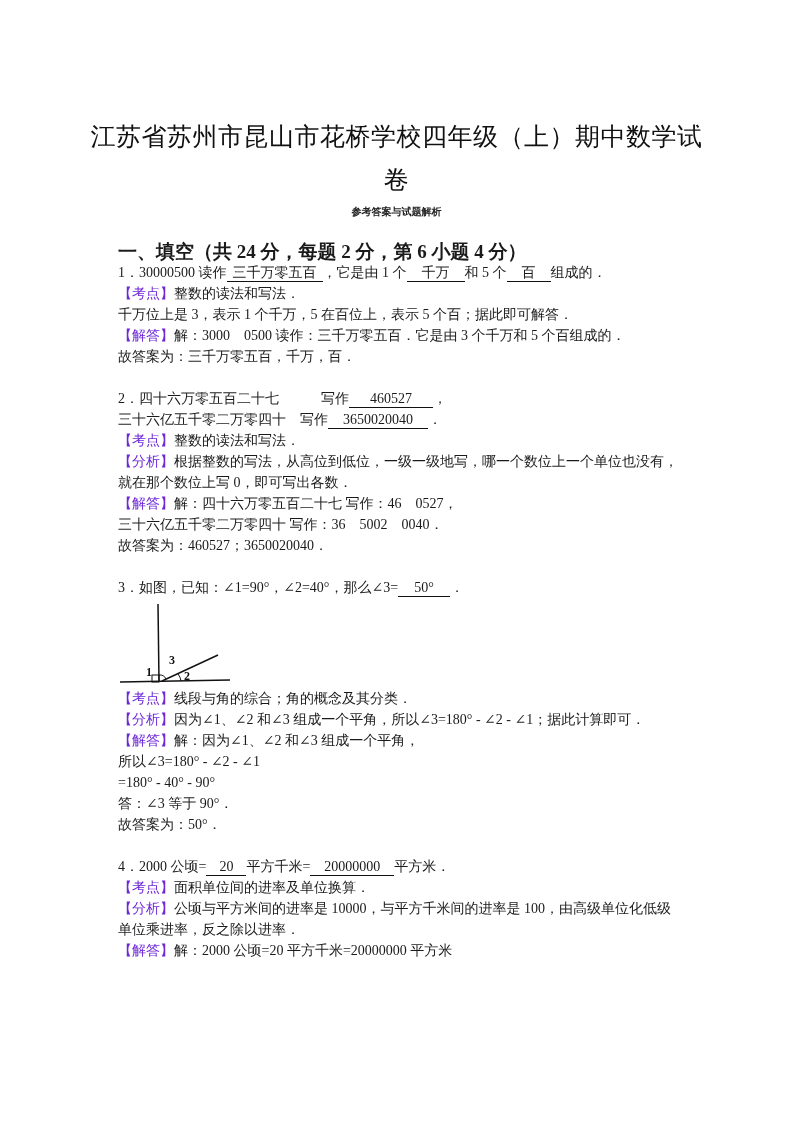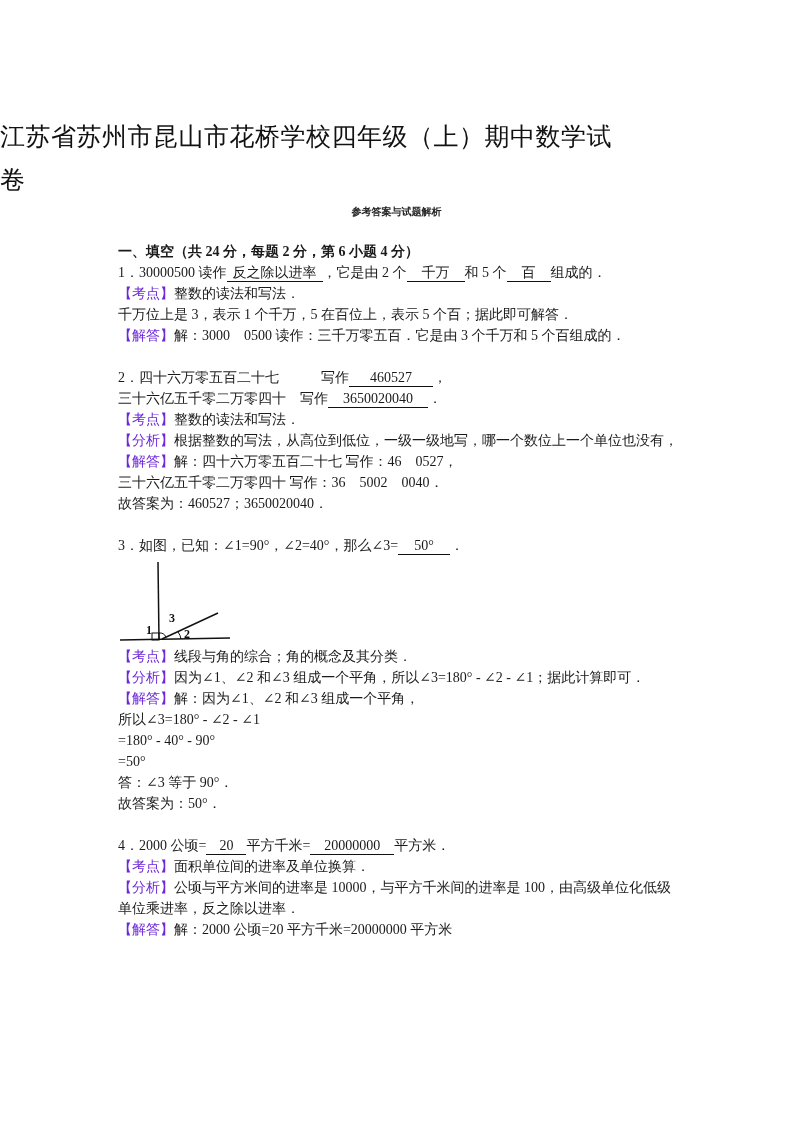--- a/index.html
+++ b/index.html
@@ -2,35 +2,35 @@
 <html><head>
 <meta charset="utf-8">
 <style>
   html, body { margin: 0; padding: 0; background: #ffffff; }
   body {
     width: 793px; height: 1122px; position: relative; overflow: hidden;
     font-family: "Liberation Serif", "DejaVu Serif", serif;
     color: #1a1a1a;
   }
   .title {
-    position: absolute; left: 0; width: 793px; 
+    position: absolute; left: 0; width: 793px; text-align: center;
     font-family: "DejaVu Sans", sans-serif; font-size: 25px; color: #111;
     letter-spacing: 0.5px;
   }
   .title.l1 { top: 120px; }
   .title.l2 { top: 163px; }
   .subtitle {
     position: absolute; top: 205px; left: 0; width: 793px; text-align: center;
     font-family: "DejaVu Sans", sans-serif; font-size: 10px; font-weight: bold; color: #222;
   }
   .content { position: absolute; left: 118px; top: 241px; width: 560px; }
   .line {
     font-size: 14px; line-height: 21px; height: 21px; white-space: nowrap;
   }
-  .section-head { font-weight: bold; font-size: 14px; line-height: 21px; height: 21px; }
+  .section-head { font-weight: bold; font-size: 19px; line-height: 21px; height: 21px; }
   .tag { color: #6d28d9; }
   .blank {
     display: inline-block; border-bottom: 1px solid #111; text-align: center;
     line-height: 16px; padding: 0 2px;
   }
   .gap { height: 21px; }
   .diagram { height: 90px; position: relative; }
   .diagram svg { position: absolute; left: 0; top: 2px; }
 </style>
 </head>
@@ -38,36 +38,38 @@
 
 <div class="title l1">江苏省苏州市昆山市花桥学校四年级（上）期中数学试</div>
 <div class="title l2">卷</div>
 <div class="subtitle">参考答案与试题解析</div>
 
 <div class="content">
 
   <div class="section-head">一、填空（共 24 分，每题 2 分，第 6 小题 4 分）</div>
 
   <div class="line">
-    <span>1．30000500 读作</span><span class="blank" style="width:92px">反之除以进率</span><span>，它是由 2 个</span><span class="blank" style="width:54px">千万</span><span>和 5 个</span><span class="blank" style="width:40px">百</span><span>组成的．</span>
+    <span>1．30000500 读作</span><span class="blank" style="width:92px">三千万零五百</span><span>，它是由 1 个</span><span class="blank" style="width:54px">千万</span><span>和 5 个</span><span class="blank" style="width:40px">百</span><span>组成的．</span>
   </div>
   <div class="line"><span class="tag">【考点】</span><span>整数的读法和写法．</span></div>
   <div class="line">千万位上是 3，表示 1 个千万，5 在百位上，表示 5 个百；据此即可解答．</div>
   <div class="line"><span class="tag">【解答】</span><span>解：3000　0500 读作：三千万零五百．它是由 3 个千万和 5 个百组成的．</span></div>
+  <div class="line">故答案为：三千万零五百，千万，百．</div>
 
   <div class="gap"></div>
 
   <div class="line">
     <span>2．四十六万零五百二十七　　　写作</span><span class="blank" style="width:80px">460527</span><span>，</span>
   </div>
   <div class="line">
     <span>三十六亿五千零二万零四十　写作</span><span class="blank" style="width:96px">3650020040</span><span>．</span>
   </div>
   <div class="line"><span class="tag">【考点】</span><span>整数的读法和写法．</span></div>
   <div class="line"><span class="tag">【分析】</span><span>根据整数的写法，从高位到低位，一级一级地写，哪一个数位上一个单位也没有，</span></div>
+  <div class="line">就在那个数位上写 0，即可写出各数．</div>
   <div class="line"><span class="tag">【解答】</span><span>解：四十六万零五百二十七 写作：46　0527，</span></div>
   <div class="line">三十六亿五千零二万零四十 写作：36　5002　0040．</div>
   <div class="line">故答案为：460527；3650020040．</div>
 
   <div class="gap"></div>
 
   <div class="line">
     <span>3．如图，已知：∠1=90°，∠2=40°，那么∠3=</span><span class="blank" style="width:48px">50°</span><span>．</span>
   </div>
   <div class="diagram">
@@ -81,21 +83,20 @@
       <text x="28" y="76" font-size="12" font-family="Liberation Serif, serif" font-weight="bold" fill="#111">1</text>
       <text x="51" y="64" font-size="12" font-family="Liberation Serif, serif" font-weight="bold" fill="#111">3</text>
       <text x="66" y="80" font-size="12" font-family="Liberation Serif, serif" font-weight="bold" fill="#111">2</text>
     </svg>
   </div>
   <div class="line"><span class="tag">【考点】</span><span>线段与角的综合；角的概念及其分类．</span></div>
   <div class="line"><span class="tag">【分析】</span><span>因为∠1、∠2 和∠3 组成一个平角，所以∠3=180° - ∠2 - ∠1；据此计算即可．</span></div>
   <div class="line"><span class="tag">【解答】</span><span>解：因为∠1、∠2 和∠3 组成一个平角，</span></div>
   <div class="line">所以∠3=180° - ∠2 - ∠1</div>
   <div class="line">=180° - 40° - 90°</div>
-  <div class="line">=50°</div>
   <div class="line">答：∠3 等于 90°．</div>
   <div class="line">故答案为：50°．</div>
 
   <div class="gap"></div>
 
   <div class="line">
     <span>4．2000 公顷=</span><span class="blank" style="width:36px">20</span><span>平方千米=</span><span class="blank" style="width:80px">20000000</span><span>平方米．</span>
   </div>
   <div class="line"><span class="tag">【考点】</span><span>面积单位间的进率及单位换算．</span></div>
   <div class="line"><span class="tag">【分析】</span><span>公顷与平方米间的进率是 10000，与平方千米间的进率是 100，由高级单位化低级</span></div>

